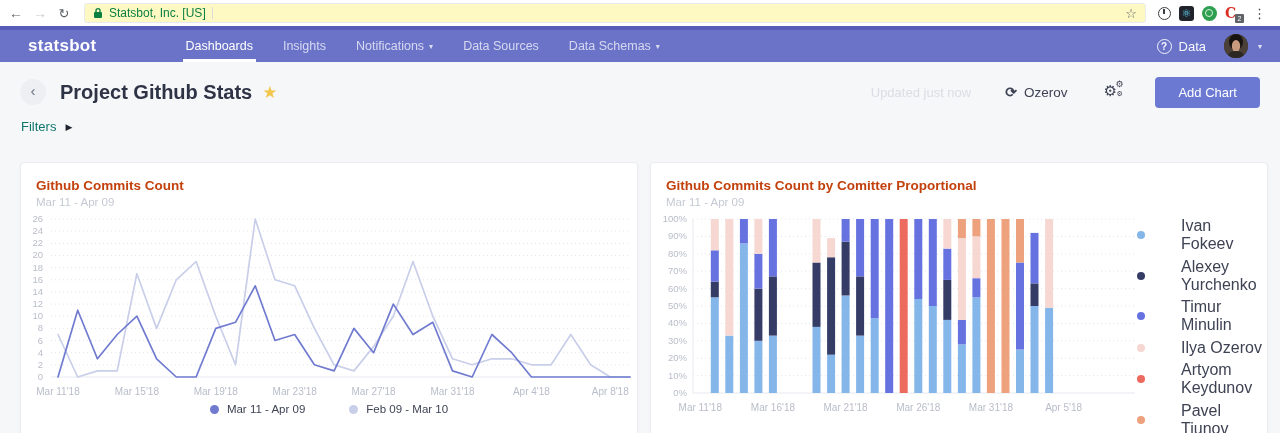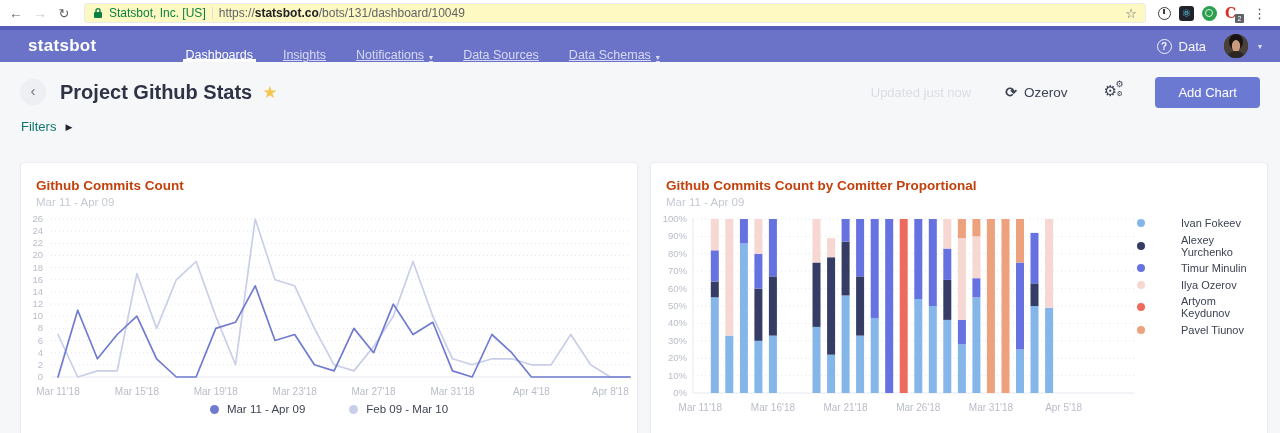--- a/index.html
+++ b/index.html
@@ -47,22 +47,22 @@
 
   
   .navbar {
     position:absolute; top:26px; left:0; width:1280px; height:36px;
     background:#6a73c8; border-top:4px solid #565cb8;
     display:flex; align-items:stretch; color:#fff;gap:44px;
   }
   .logo { font-size:17px; font-weight:700; letter-spacing:.3px; margin:0 30px 0 28px; align-self:center; }
   .nav-items { display:flex; align-items:stretch; }
   .nav-item {
-    position:relative; display:flex; align-items:flex-end; gap:5px;
-    padding:0 15px; font-size:12.5px; color:rgba(255,255,255,.72); cursor:pointer;text-decoration:underline;
+    position:relative; display:flex; align-items:center; gap:5px;
+    padding:0 15px; font-size:12.5px; color:rgba(255,255,255,.72); cursor:pointer;
   }
   .nav-item.active { color:#fff; }
   .nav-item.active::after {
     content:""; position:absolute; left:12px; right:12px; bottom:0; height:3px; background:#fff;
   }
   .nav-caret { font-size:8px; color:rgba(255,255,255,.75); }
   .nav-right { margin-left:auto; display:flex; align-items:center; gap:10px; padding-right:18px; }
   .help-wrap { display:flex; align-items:center; gap:7px; font-size:13px; color:rgba(255,255,255,.95); cursor:pointer; }
   .help-circle {
     width:15px; height:15px; border:1.4px solid rgba(255,255,255,.9); border-radius:50%;
@@ -108,40 +108,39 @@
   .chart-holder { position:absolute; }
   .chart-holder.line { left:6px; top:48px; }
   .chart-holder.bars { left:4px; top:44px; }
   .legend-bottom {
     position:absolute; left:0; top:240px; width:100%;
     display:flex; justify-content:center; gap:44px;
   }
   .legend-item { display:flex; align-items:center; gap:8px; font-size:11.5px; color:#3e4354; }
   .legend-dot { width:9px; height:9px; border-radius:50%; flex:0 0 auto; }
   .legend-side { position:absolute; left:486px; top:54px; width:130px; }
-  .legend-side .legend-item { margin-bottom:4.6px; font-size:11px;gap:36px; }
+  .legend-side .legend-item { margin-bottom:4.6px; font-size:16px;gap:36px; }
   .legend-side .legend-dot { width:8px; height:8px; }
 </style>
 </head>
 <body>
 
 <div class="toolbar">
   <div class="nav-arrow">←</div>
   <div class="nav-arrow disabled">→</div>
   <div class="reload">↻</div>
   <div class="urlbar">
     <span class="lock-icon">
       <svg width="10" height="12" viewBox="0 0 10 12">
           <rect x="1" y="5" width="8" height="6" rx="1" fill="#0b8043"></rect>
           <path d="M3 5V3.6a2 2 0 0 1 4 0V5" fill="none" stroke="#0b8043" stroke-width="1.4"></path>
         </svg>
     </span>
     <span class="ev-name">Statsbot, Inc. [US]</span>
     <span class="url-sep"></span>
-    <span class="url-text"><span class="url-scheme">https://</span><span class="url-domain">statsbot.co</span><span class="url-path">/bots/131/dashboard/10049</span></span>
     <span class="bookmark-star">☆</span>
   </div>
   <div class="ext-icons">
     <span class="ext-info"></span>
     <span class="ext-react">⚛</span>
     <span class="ext-green"></span>
     <span class="ext-red"><span>C</span><span class="ext-badge">2</span></span>
     <span class="menu-dots">⋮</span>
   </div>
 </div>

